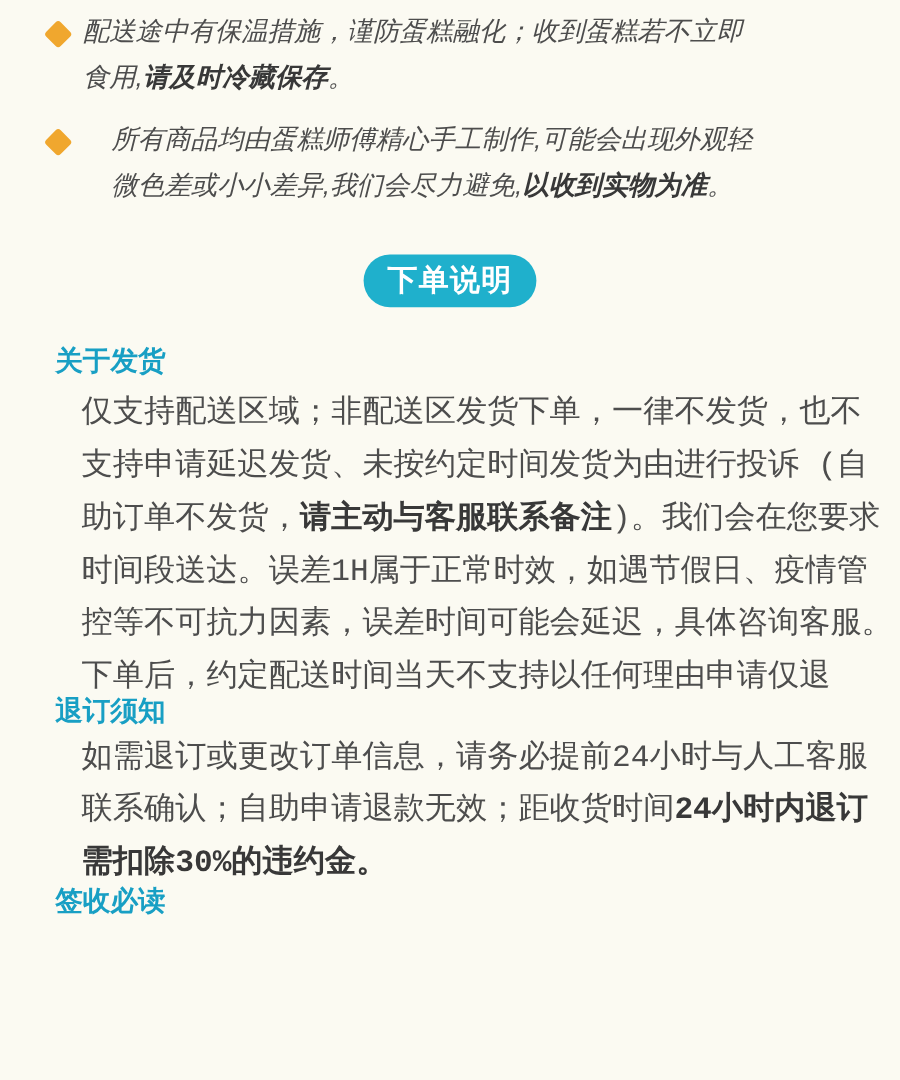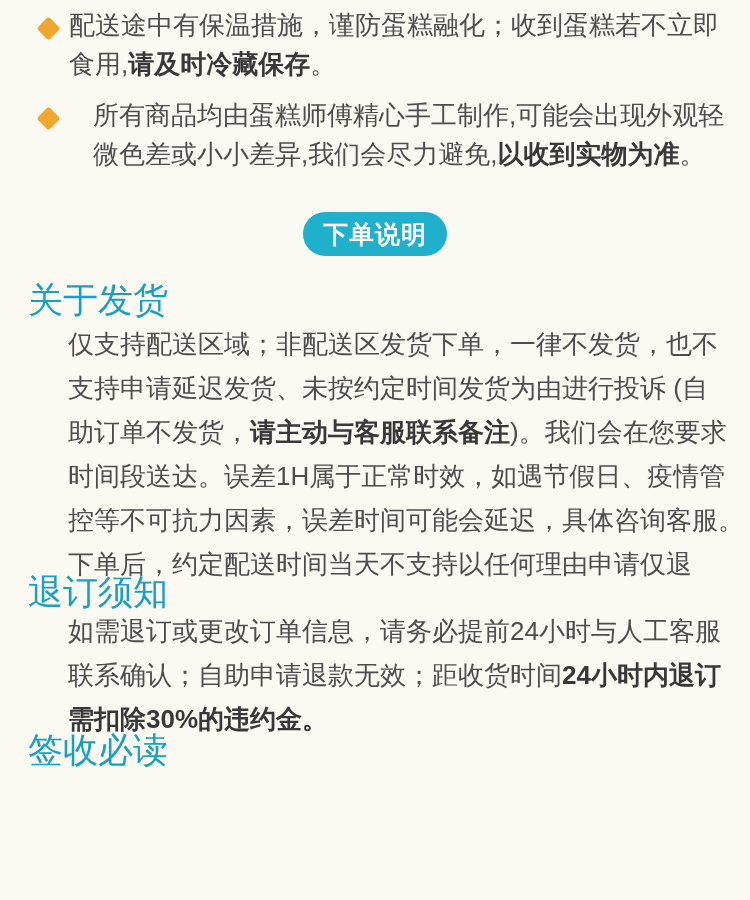--- a/index.html
+++ b/index.html
@@ -14,41 +14,41 @@
     color:var(--body_text);
   }
   
   .notices{padding-top:6px;}
   .notice{display:flex;margin:0 30px 0 36px;}
   .notice + .notice{margin-top:12px;gap:24px;}
   .diamond{
     flex:0 0 auto;width:17px;height:17px;background:var(--orange);
     border-radius:3px;transform:rotate(45deg);margin:14px 12px 0 4px;
   }
-  .notice-text{font-size:26px;}
+  .notice-text{font-size:22px;font-style:italic;}
   .nline{line-height:39px;white-space:nowrap;}
   
   .btn-row{margin-top:38px;text-align:center;height:44px;}
   .order-btn{
     display:inline-block;background:var(--teal);color:#fff;border:none;cursor:pointer;
     height:44px;line-height:44px;padding:0 20px;border-radius:22px;
     font-size:25px;font-weight:700;letter-spacing:1px;
     font-family:inherit;
   }
   
   .sec-h{
-    margin-left:28px;margin-bottom:0;margin-right:0;
-    font-size:35px;line-height:34px;font-weight:400;color:var(--blue);
+    margin-left:46px;margin-bottom:0;margin-right:0;
+    font-size:23px;line-height:34px;font-weight:700;color:var(--blue);
     white-space:nowrap;
   }
   .sec-h0{margin-top:27px;}
   .sec-h1{margin-top:-13px;}
   .sec-h2{margin-top:-11px;}
   .sec-h3{margin-top:-8px;}
-  .sec-b{margin:0 20px 0 68px;}
+  .sec-b{margin:0 20px 0 68px;font-family:Liberation Mono, monospace;}
   .sec-b0{margin-top:5px;}
   .bline{font-size:26px;line-height:44px;white-space:nowrap;}
   .rg{font-weight:400;color:var(--body_text);}
   .bd{font-weight:700;color:var(--bold_text);}
 </style>
 </head>
 <body>
 
 <div class="page">
 

